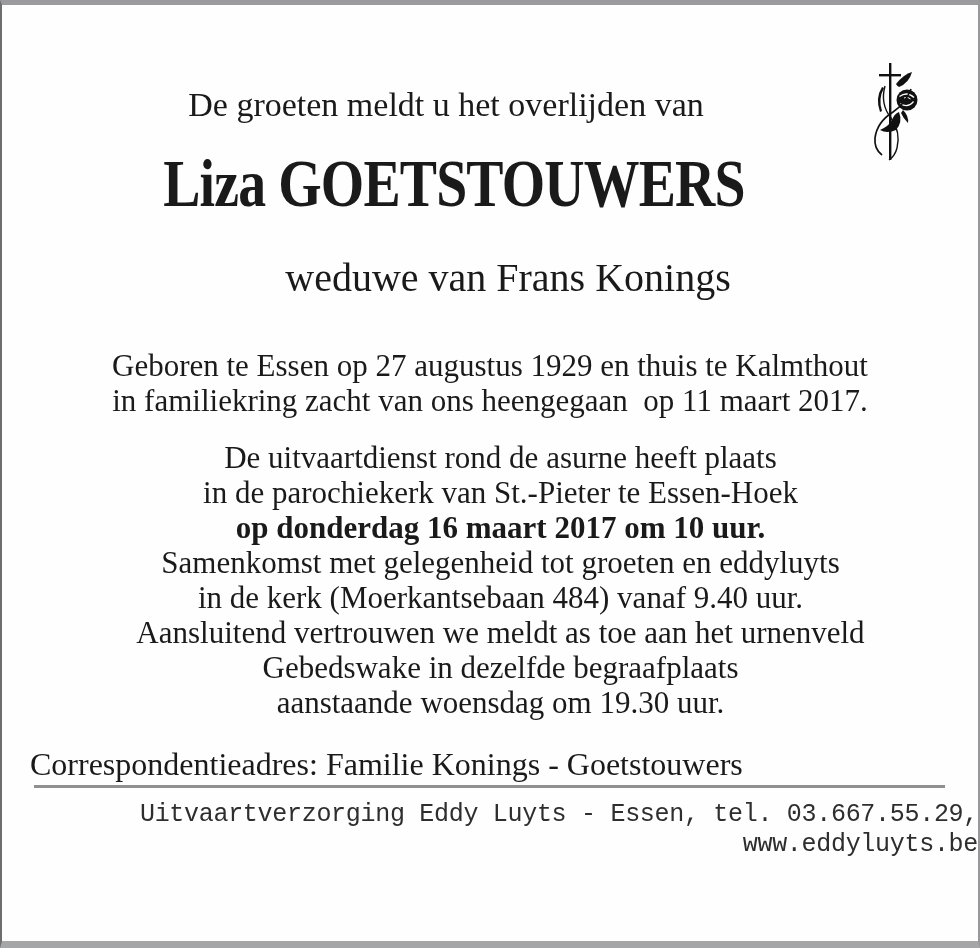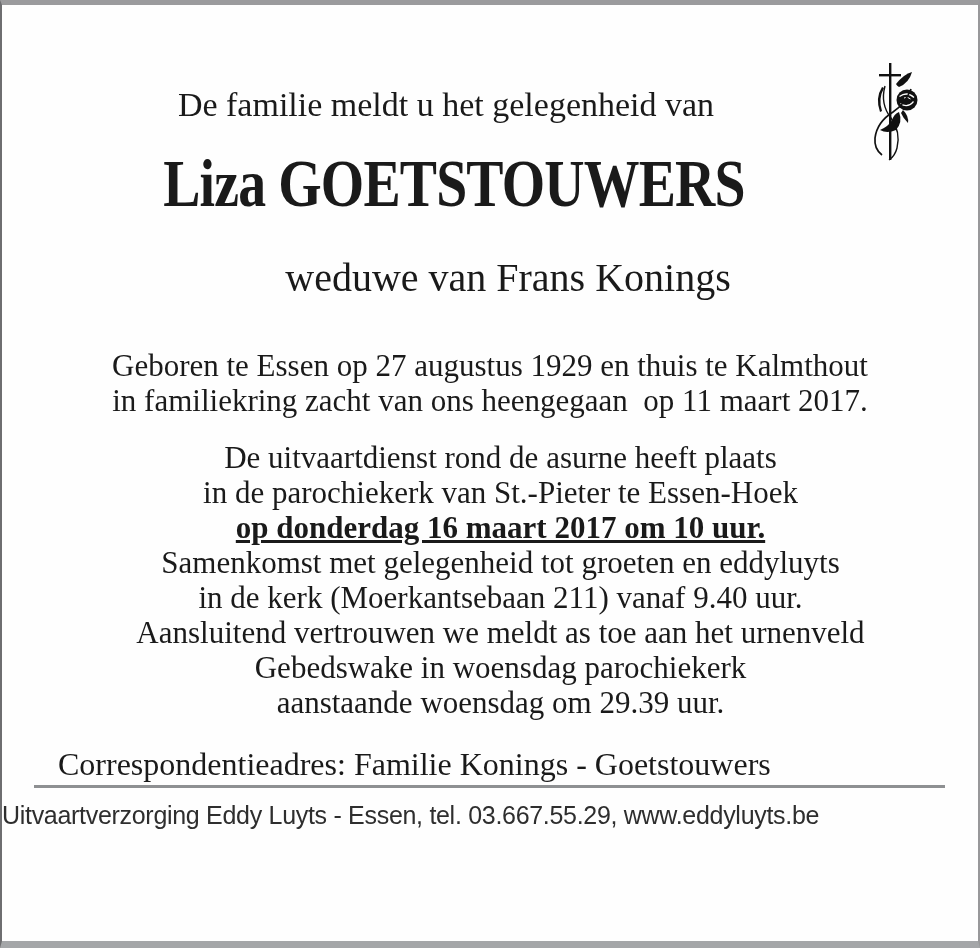--- a/index.html
+++ b/index.html
@@ -57,42 +57,42 @@
   }
 
   .para {
     text-align: center;
     font-size: 31px;
     line-height: 35px;
   }
   .para-line { white-space: pre-wrap; }
   .para1 { margin-top: 48px; }
   .para2 { margin-top: 22px; padding-left: 21px; }
-  .bold-line { font-weight: bold; text-decoration: underline; }
+  .bold-line { font-weight: bold; }
   .italic-line { font-style: italic; }
 
   .correspondence {
     margin-top: 27px;
-    margin-left: 56px;
+    margin-left: 28px;
     margin-right: 30px;
     text-align: left;
     font-size: 32px;
     line-height: 35px;
   }
 
   .footer-divider {
     margin: 3px 33px 0 32px;
     height: 0;
     border-top: 3px solid #8e9092;
   }
 
   .footer {
     margin-top: 12px;
-    text-align: left;
-    font-family: Liberation Sans, sans-serif;
+    text-align: right;
+    font-family: Liberation Mono, monospace;
     font-size: 25px;
     line-height: 30px;
     letter-spacing: -0.3px;
     color: #2e2e2e;
   }
 </style>
 </head>
 <body>
 
 <div class="page">
@@ -112,40 +112,40 @@
 
       <path d="M36 52 Q40 62 33 70 Q24 74 17 70 Q26 66 29 60 Q31 54 36 52 Z"></path>
       <path d="M40 50 Q46 56 45 63 Q40 58 38 53 Z"></path>
       <path d="M19 27 Q12 38 17 52 L19 51 Q15 39 21 28 Z"></path>
 
       <path d="M48 29 Q42 44 30 52 Q14 62 12 78 Q11 89 19 95" fill="none" stroke="#111111" stroke-width="1.7"></path>
       <path d="M22 26 Q17 44 28 58 Q38 72 34 88 Q32 96 26 100" fill="none" stroke="#111111" stroke-width="1.4"></path>
     </svg>
   </div>
 
-  <div class="intro">De familie meldt u het gelegenheid van</div>
+  <div class="intro">De groeten meldt u het overlijden van</div>
 
   <div class="deceased-name">Liza GOETSTOUWERS</div>
 
   <div class="relation">weduwe van Frans Konings</div>
 
   <div class="para para1">
     <div class="para-line">Geboren te Essen op 27 augustus 1929 en thuis te Kalmthout</div>
     <div class="para-line">in familiekring zacht van ons heengegaan  op 11 maart 2017.</div>
   </div>
 
   <div class="para para2">
     <div class="para-line">De uitvaartdienst rond de asurne heeft plaats</div>
     <div class="para-line">in de parochiekerk van St.-Pieter te Essen-Hoek</div>
     <div class="para-line bold-line">op donderdag 16 maart 2017 om 10 uur.</div>
     <div class="para-line">Samenkomst met gelegenheid tot groeten en eddyluyts</div>
-    <div class="para-line">in de kerk (Moerkantsebaan 211) vanaf 9.40 uur.</div>
+    <div class="para-line">in de kerk (Moerkantsebaan 484) vanaf 9.40 uur.</div>
     <div class="para-line">Aansluitend vertrouwen we meldt as toe aan het urnenveld</div>
-    <div class="para-line">Gebedswake in woensdag parochiekerk</div>
-    <div class="para-line">aanstaande woensdag om 29.39 uur.</div>
+    <div class="para-line">Gebedswake in dezelfde begraafplaats</div>
+    <div class="para-line">aanstaande woensdag om 19.30 uur.</div>
   </div>
 
   <div class="correspondence">
     <div>Correspondentieadres: Familie Konings - Goetstouwers</div>
   </div>
 
   <div class="footer-divider"></div>
 
   <div class="footer">Uitvaartverzorging Eddy Luyts - Essen, tel. 03.667.55.29, www.eddyluyts.be</div>
 

